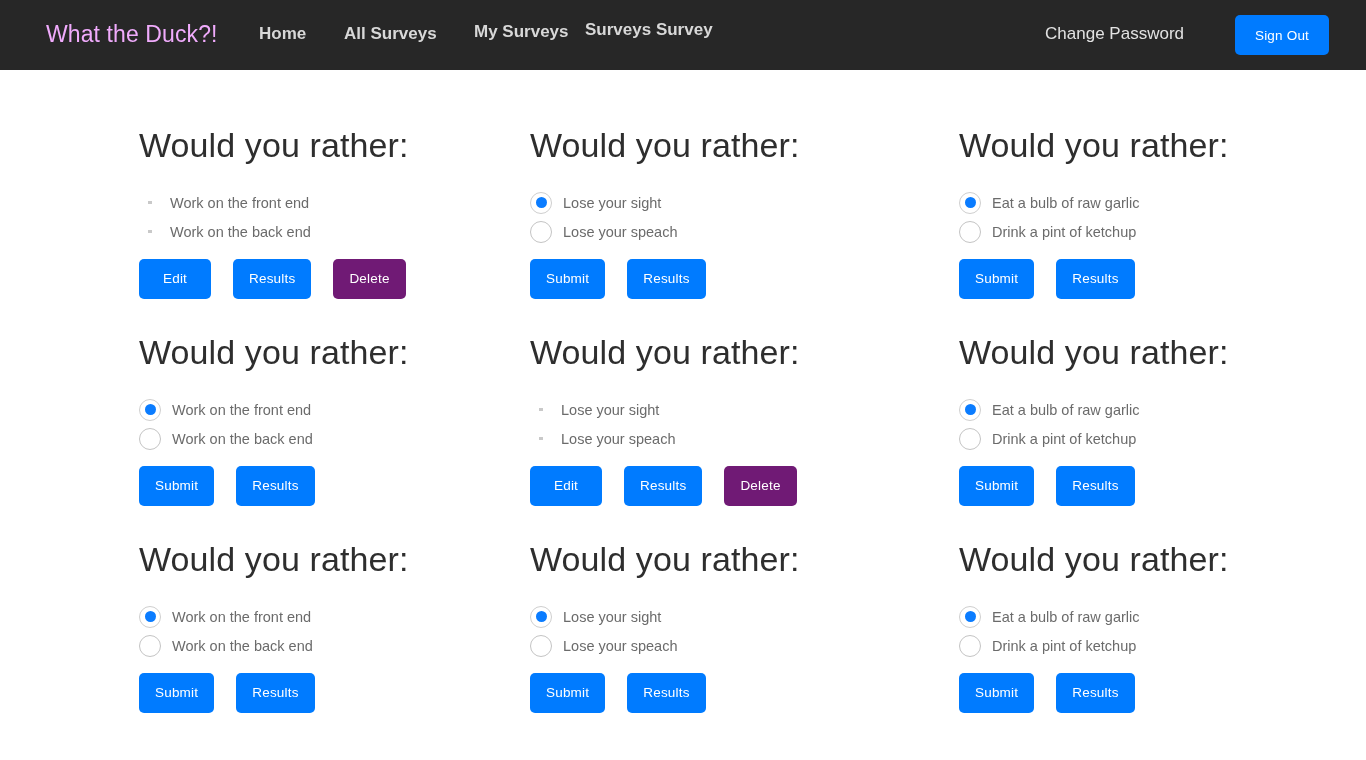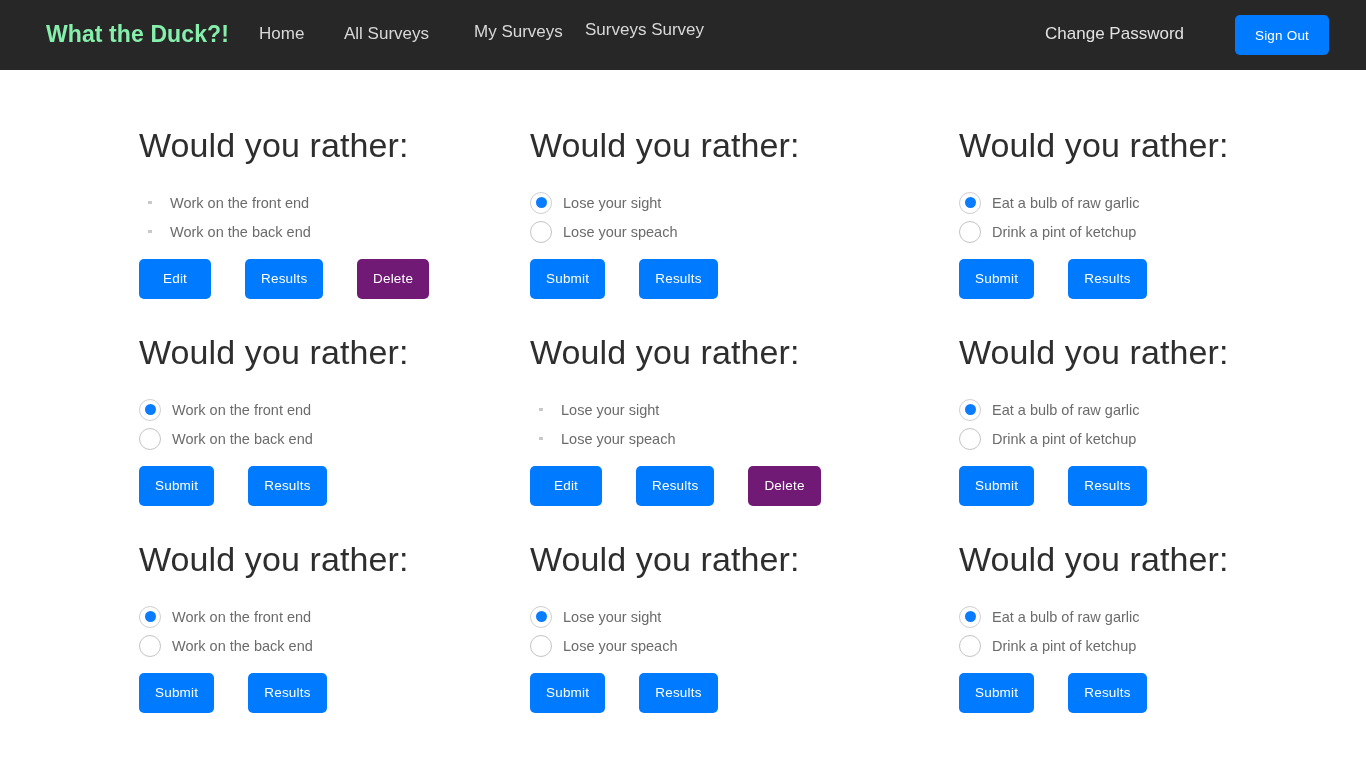--- a/index.html
+++ b/index.html
@@ -20,37 +20,37 @@
     width: 1366px;
     height: 70px;
     background: #272727;
     display: flex;
     align-items: center;
   }
   .brand {
     position: absolute;
     left: 46px;
     top: 21px;
-    color: #86efac;
+    color: #f0abfc;
     font-size: 23px;
-    font-weight: bold;
+    font-weight: normal;
     letter-spacing: 0.1px;
     white-space: nowrap;
   }
   .nav-links {
     position: absolute;
     left: 259px;
     top: 0;
     height: 70px;
   }
   .nav-link {
     position: absolute;
     color: #d8d8d8;
     font-size: 17px;
-    font-weight: 400;
+    font-weight: 700;
     white-space: nowrap;
     text-decoration: none;
     cursor: pointer;
     text-align: right;
   }
   .nav-link:nth-child(1) { left: 0px;   top: 24px; }
   .nav-link:nth-child(2) { left: 85px;  top: 24px; }
   .nav-link:nth-child(3) { left: 215px; top: 22px; }
   .nav-link:nth-child(4) { left: 326px; top: 20px; }
 
@@ -169,21 +169,21 @@
     color: #6b6b6b;
     padding-left: 11px;
     white-space: nowrap;
     cursor: pointer;
   }
 
   
   .actions {
     display: flex;
     margin-top: 13px;
-    gap: 34px;
+    gap: 22px;
   }
   .btn {
     height: 40px;
     min-width: 72px;
     padding: 0 16px;
     border: none;
     border-radius: 5px;
     color: #ffffff;
     font-size: 13.5px;
     font-family: "Liberation Sans", sans-serif;

